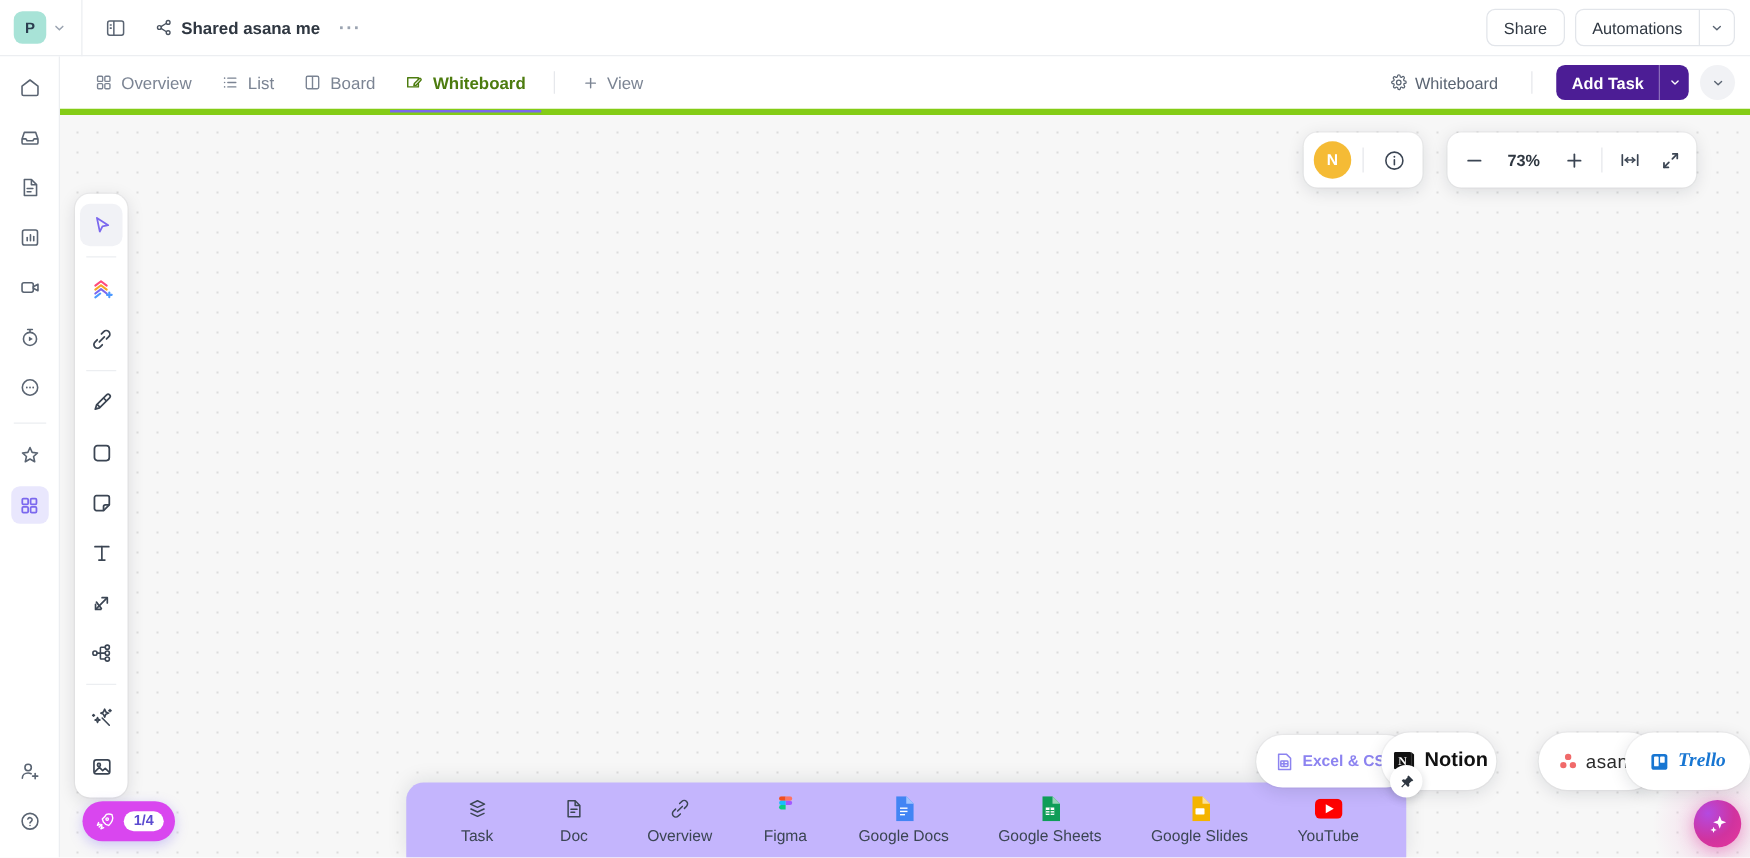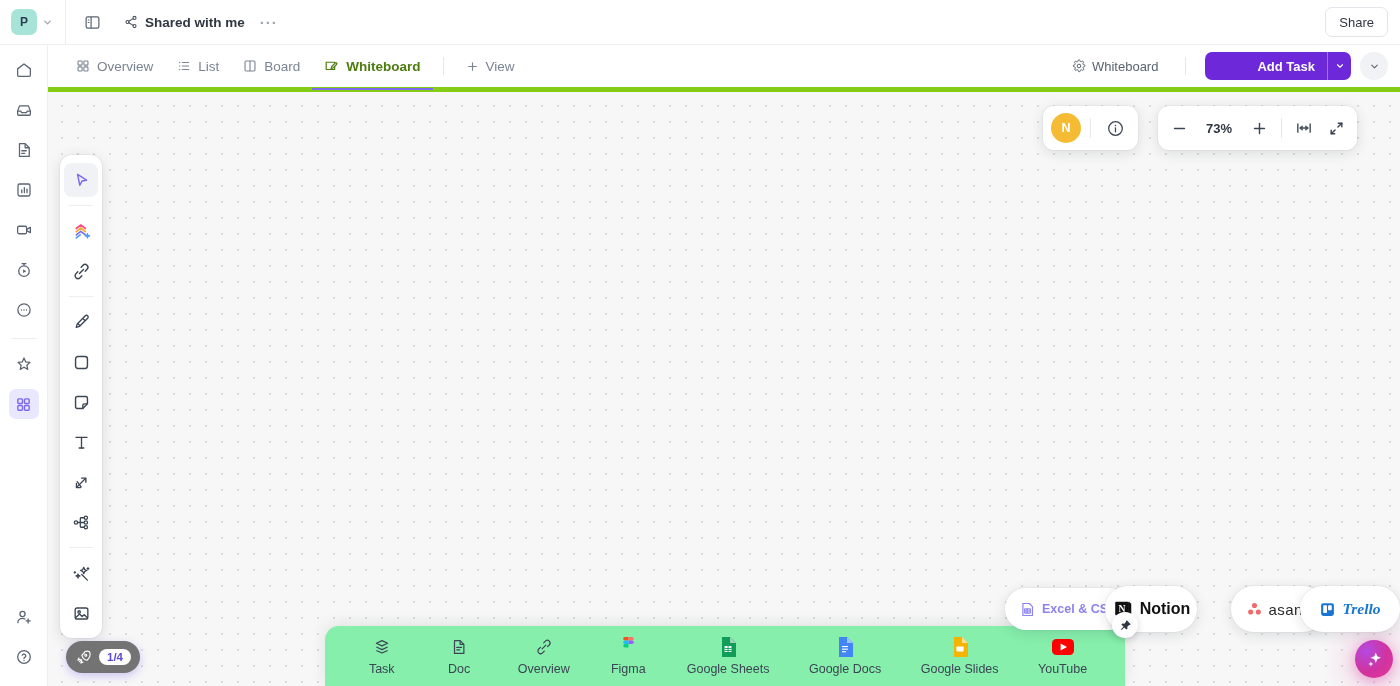--- a/index.html
+++ b/index.html
@@ -83,22 +83,22 @@
   .vtab:first-child { margin-left: 16px; }
   .vtab.active { color: #4d7c0f; font-weight: 600; }
   .vtab.active::after {
     content: ""; position: absolute; left: 0; right: 0; bottom: 0;
     height: 2px; background: #7b68ee;
   }
   .vsep { width: 1px; height: 18px; background: #e6e8ec; margin: 0 10px; }
   .viewbar-right { margin-left: auto; display: flex; align-items: center; gap: 9px; margin-right: 12px; }
   .customize { display: flex; align-items: center; gap: 6px; font-size: 13px; color: #5a6472; padding: 5px 8px; border-radius: 6px; }
   .addtask {
-    height: 28px; border-radius: 7px; background: #6d28d9; display: flex;
-    align-items: stretch; overflow: hidden; color: #fff; padding-left: 40px;
+    height: 28px; border-radius: 7px; background: #4c1d95; display: flex;
+    align-items: stretch; overflow: hidden; color: #fff;
   }
   .addtask .lbl { padding: 0 12px; font-size: 13px; font-weight: 600; display: flex; align-items: center; }
   .addtask .cv { width: 24px; border-left: 1px solid rgba(255,255,255,.35); display: flex; align-items: center; justify-content: center; }
   .circ-btn {
     width: 28px; height: 28px; border-radius: 50%; background: #f1f2f5;
     display: flex; align-items: center; justify-content: center; color: #5a6472;
   }
 
   
   .canvas {
@@ -164,36 +164,36 @@
   #chip-trello { left: 1300px; top: 586px; width: 100px; padding: 0; }
   .pin {
     position: absolute; left: 1112px; top: 612px; width: 26px; height: 26px; border-radius: 50%;
     background: #fff; box-shadow: 0 2px 7px rgba(20,25,40,.18);
     display: flex; align-items: center; justify-content: center; z-index: 29; color: #2f3741;
   }
 
   
   .objbar {
     position: absolute; left: 325px; top: 626px; width: 800px; height: 60px;
-    background: #86efac; border-radius: 14px 14px 0 0;
+    background: #c4b5fd; border-radius: 14px 14px 0 0;
     box-shadow: 0 -2px 16px rgba(20,25,40,.10);
     display: flex; align-items: center; justify-content: space-around; z-index: 27;
     padding: 0 18px;
   }
   .obj {
     display: flex; flex-direction: column; align-items: center; gap: 4px;
     padding: 4px 9px; border-radius: 8px; min-width: 56px;
   }
   .obj .gl { height: 21px; display: flex; align-items: center; justify-content: center; }
   .obj .nm { font-size: 12.5px; color: #3b4553; white-space: nowrap; }
 
   
   .onboard {
     position: absolute; left: 66px; top: 641px; height: 32px; border-radius: 16px;
-    background: #737373; display: flex; align-items: center; gap: 7px;
+    background: #d946ef; display: flex; align-items: center; gap: 7px;
     padding: 0 9px 0 10px; z-index: 32;
     box-shadow: 0 3px 10px rgba(123,104,238,.35);
   }
   .onboard .cnt {
     background: #fff; color: #5b4bd0; font-size: 11.5px; font-weight: 700;
     border-radius: 10px; padding: 2px 8px;
   }
   .ai-btn {
     position: absolute; left: 1355px; top: 640px; width: 38px; height: 38px; border-radius: 50%;
     background: radial-gradient(circle at 30% 28%, #b44ae0 0%, #d0339f 55%, #e8379a 100%);
@@ -231,25 +231,33 @@
     <div class="crumb">
       <span>
         <svg width="14" height="14" viewBox="0 0 24 24" fill="none" stroke="#4a5360" stroke-width="1.9" stroke-linecap="round" stroke-linejoin="round">
             <circle cx="18" cy="5" r="2.6"></circle>
             <circle cx="6" cy="12" r="2.6"></circle>
             <circle cx="18" cy="19" r="2.6"></circle>
             <line x1="8.3" y1="10.8" x2="15.7" y2="6.2"></line>
             <line x1="8.3" y1="13.2" x2="15.7" y2="17.8"></line>
           </svg>
       </span>
-      <span>Shared with me</span>
+      <span>Shared asana me</span>
       <span class="crumb-dots">···</span>
     </div>
     <div class="topbar-right">
       <div class="btn-outline">Share</div>
+      <div class="btn-split">
+        <div class="lbl">Automations</div>
+        <div class="cv">
+          <svg width="11" height="11" viewBox="0 0 24 24" fill="none" stroke="currentColor" stroke-width="2.4" stroke-linecap="round" stroke-linejoin="round">
+              <polyline points="6 9 12 15 18 9"></polyline>
+            </svg>
+        </div>
+      </div>
     </div>
   </div>
 
   <div class="rail">
     <div class="rail-ico">
       <svg width="18" height="18" viewBox="0 0 24 24" fill="none" stroke="currentColor" stroke-width="1.7" stroke-linejoin="round">
           <path d="M3.5 10.5 12 4l8.5 6.5V19a1.5 1.5 0 0 1-1.5 1.5H5A1.5 1.5 0 0 1 3.5 19z"></path>
         </svg>
     </div>
     <div class="rail-ico">
@@ -637,45 +645,45 @@
           <path d="M6 3h3a1.5 1.5 0 0 1 0 3H6z" fill="#a259ff"></path>
           <path d="M3 3h3v3H3a1.5 1.5 0 0 1 0-3z" fill="#1abcfe"></path>
           <path d="M3 6h3v3H3a1.5 1.5 0 0 1 0-3z" fill="#0acf83"></path>
         </svg>
       </span>
       <span class="nm">Figma</span>
     </div>
     <div class="obj">
       <span class="gl">
         <svg width="16" height="20" viewBox="0 0 16 20">
+            <path d="M2 0h8l6 6v14H2z" fill="#4285f4"></path>
+            <path d="M10 0l6 6h-6z" fill="#a0c3ff"></path>
+            <rect x="5" y="9" width="6" height="1.1" fill="#fff"></rect>
+            <rect x="5" y="11.6" width="6" height="1.1" fill="#fff"></rect>
+            <rect x="5" y="14.2" width="4" height="1.1" fill="#fff"></rect>
+          </svg>
+      </span>
+      <span class="nm">Google Docs</span>
+    </div>
+    <div class="obj">
+      <span class="gl">
+        <svg width="16" height="20" viewBox="0 0 16 20">
             <path d="M2 0h8l6 6v14H2z" fill="#0f9d58"></path>
             <path d="M10 0l6 6h-6z" fill="#9ad3b8"></path>
             <rect x="4.6" y="9" width="6.8" height="6" fill="#fff"></rect>
             <rect x="4.6" y="11" width="6.8" height=".9" fill="#0f9d58"></rect>
             <rect x="4.6" y="13" width="6.8" height=".9" fill="#0f9d58"></rect>
             <rect x="7.6" y="9" width=".9" height="6" fill="#0f9d58"></rect>
           </svg>
       </span>
       <span class="nm">Google Sheets</span>
     </div>
     <div class="obj">
       <span class="gl">
         <svg width="16" height="20" viewBox="0 0 16 20">
-            <path d="M2 0h8l6 6v14H2z" fill="#4285f4"></path>
-            <path d="M10 0l6 6h-6z" fill="#a0c3ff"></path>
-            <rect x="5" y="9" width="6" height="1.1" fill="#fff"></rect>
-            <rect x="5" y="11.6" width="6" height="1.1" fill="#fff"></rect>
-            <rect x="5" y="14.2" width="4" height="1.1" fill="#fff"></rect>
-          </svg>
-      </span>
-      <span class="nm">Google Docs</span>
-    </div>
-    <div class="obj">
-      <span class="gl">
-        <svg width="16" height="20" viewBox="0 0 16 20">
             <path d="M2 0h8l6 6v14H2z" fill="#f4b400"></path>
             <path d="M10 0l6 6h-6z" fill="#fadf9a"></path>
             <rect x="4.4" y="9.6" width="7.2" height="5" rx=".6" fill="#fff"></rect>
           </svg>
       </span>
       <span class="nm">Google Slides</span>
     </div>
     <div class="obj">
       <span class="gl">
         <svg width="22" height="16" viewBox="0 0 22 16">

